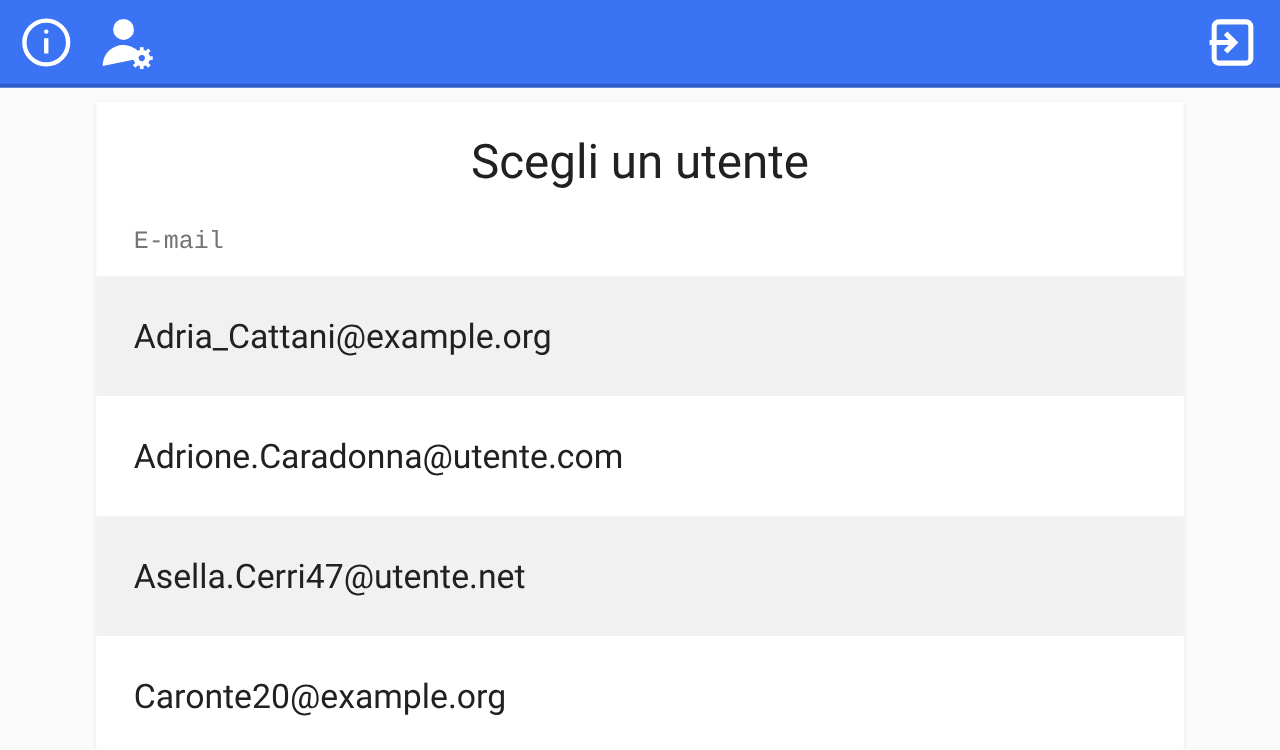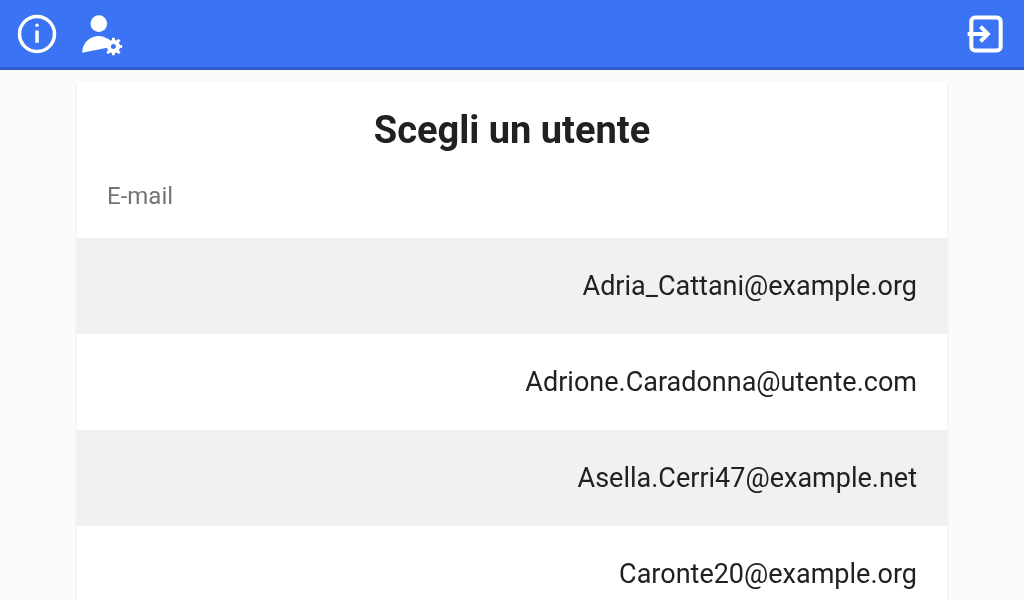--- a/index.html
+++ b/index.html
@@ -36,38 +36,38 @@
       cursor: pointer;
     }
     .card {
       background: white;
       margin: 12px auto 0;
       width: 870px;
       box-shadow: 0 1px 3px rgba(0,0,0,0.08);
     }
     .card-title {
       font-size: 38px;
-      font-weight: 700;
+      font-weight: 400;
       color: #212121;
       text-align: center;
       padding: 26px 0 18px;
     }
     .column-header {
-      font-size: 24px;
+      font-size: 20px;
       color: #757575;
-      padding: 12px 30px 28px;
+      padding: 12px 30px 16px;
+      font-family: Liberation Mono, monospace;
     }
     .table-row {
       height: 96px;
       display: flex;
       align-items: center;
       padding: 12px 30px;
       font-size: 27px;
       color: #212121;
-      justify-content: flex-end;
     }
     .table-row:nth-child(odd) {
       background: #f1f1f1;
     }
     .table-row:nth-child(even) {
       background: #ffffff;
     }
   </style>
 </head>
 <body>
@@ -113,19 +113,19 @@
   <h1 class="card-title">Scegli un utente</h1>
   <div class="column-header">E-mail</div>
   <div>
     <div class="table-row">
       <span>Adria_Cattani@example.org</span>
     </div>
     <div class="table-row">
       <span>Adrione.Caradonna@utente.com</span>
     </div>
     <div class="table-row">
-      <span>Asella.Cerri47@example.net</span>
+      <span>Asella.Cerri47@utente.net</span>
     </div>
     <div class="table-row">
       <span>Caronte20@example.org</span>
     </div>
   </div>
 </div>
 
 </body></html>

